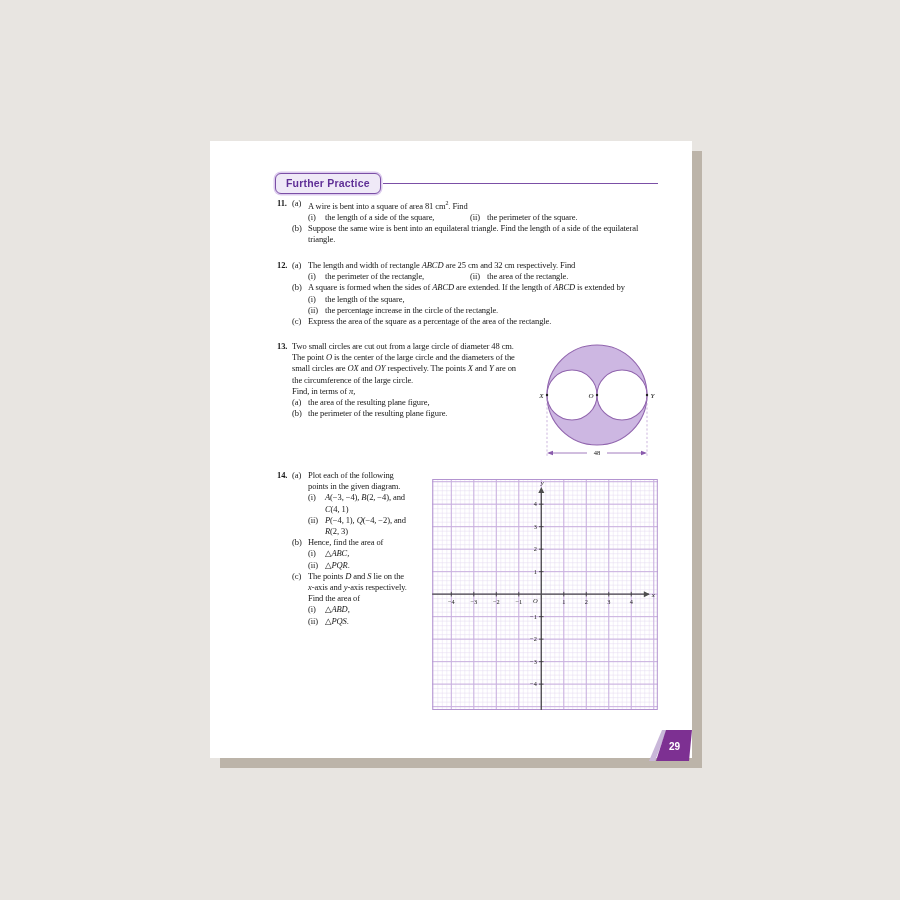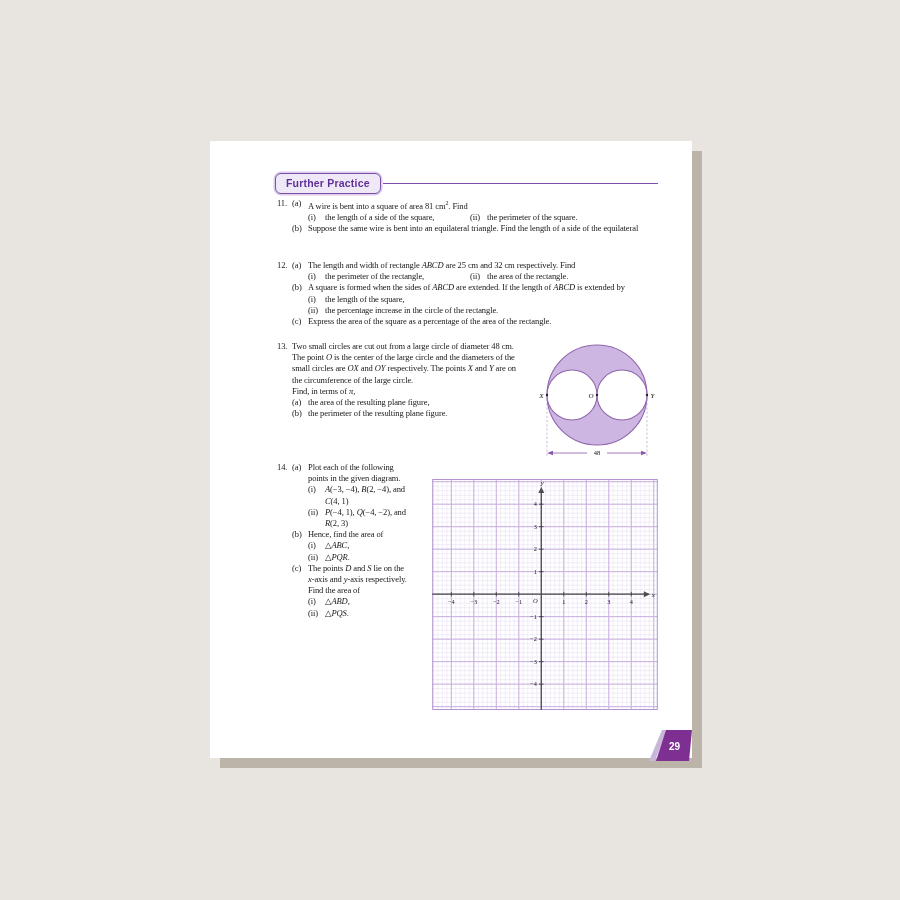--- a/index.html
+++ b/index.html
@@ -24,21 +24,21 @@
     box-shadow:0 0 0 1.5px #ddccee;
     white-space:nowrap;
   }
   .badge-line{flex:1;height:1px;background:#7b4fa6;margin-left:2px}
   
   .q{
     position:absolute;left:67px;
     font-size:8.5px;line-height:11.2px;color:#181818;letter-spacing:-0.1px;
   }
   .ln{display:flex;white-space:nowrap}
-  .cn{width:15px;font-weight:normal;flex:0 0 auto}
+  .cn{width:15px;font-weight:bold;flex:0 0 auto}
   .ca{width:16px;flex:0 0 auto}
   .cs{width:17px;flex:0 0 auto}
   .t{flex:0 0 auto}
   .tfix{width:145px;flex:0 0 auto}
   .t sup{font-size:6px}
   
   .circlefig{position:absolute;left:325px;top:200px}
   .bigc{fill:#cdb7e2;stroke:#9165ae;stroke-width:1.1}
   .smallc{fill:#ffffff;stroke:#9165ae;stroke-width:1.1}
   .dot{fill:#222222}
@@ -76,20 +76,25 @@
         <span class="cs">(i)</span>
         <span class="t tfix">the length of a side of the square,</span>
         <span class="cs">(ii)</span>
         <span class="t">the perimeter of the square.</span>
       </div>
       <div class="ln">
         <span class="cn"></span>
         <span class="ca">(b)</span>
         <span class="t">Suppose the same wire is bent into an equilateral triangle. Find the length of a side of the equilateral</span>
       </div>
+      <div class="ln">
+        <span class="cn"></span>
+        <span class="ca"></span>
+        <span class="t">triangle.</span>
+      </div>
     </div>
   <div class="q" style="top:119px">
       <div class="ln">
         <span class="cn">12.</span>
         <span class="ca">(a)</span>
         <span class="t">The length and width of rectangle <i>ABCD</i> are 25 cm and 32 cm respectively. Find</span>
       </div>
       <div class="ln">
         <span class="cn"></span>
         <span class="ca"></span>
@@ -146,21 +151,21 @@
         <span class="cn"></span>
         <span class="ca">(a)</span>
         <span class="t">the area of the resulting plane figure,</span>
       </div>
       <div class="ln">
         <span class="cn"></span>
         <span class="ca">(b)</span>
         <span class="t">the perimeter of the resulting plane figure.</span>
       </div>
     </div>
-  <div class="q" style="top:321px">
+  <div class="q" style="top:329px">
       <div class="ln">
         <span class="cn">14.</span>
         <span class="ca">(a)</span>
         <span class="t">Plot each of the following</span>
       </div>
       <div class="ln">
         <span class="cn"></span>
         <span class="ca"></span>
         <span class="t">points in the given diagram.</span>
       </div>

